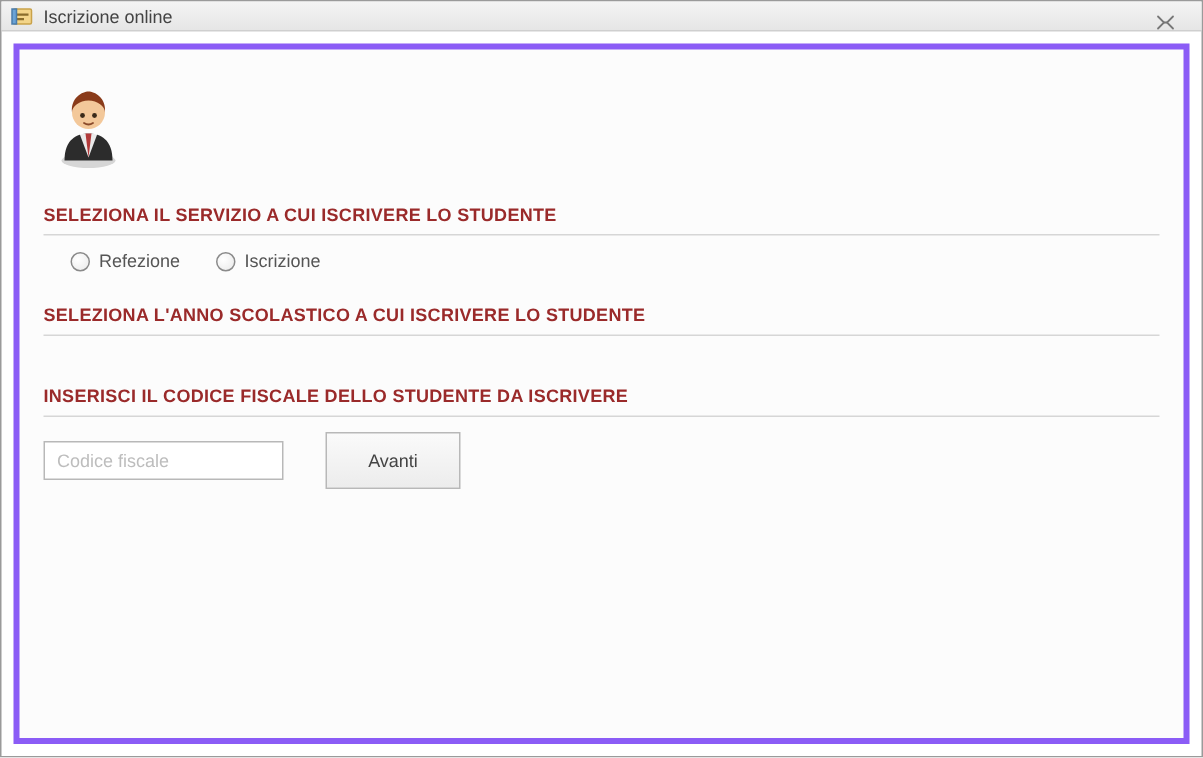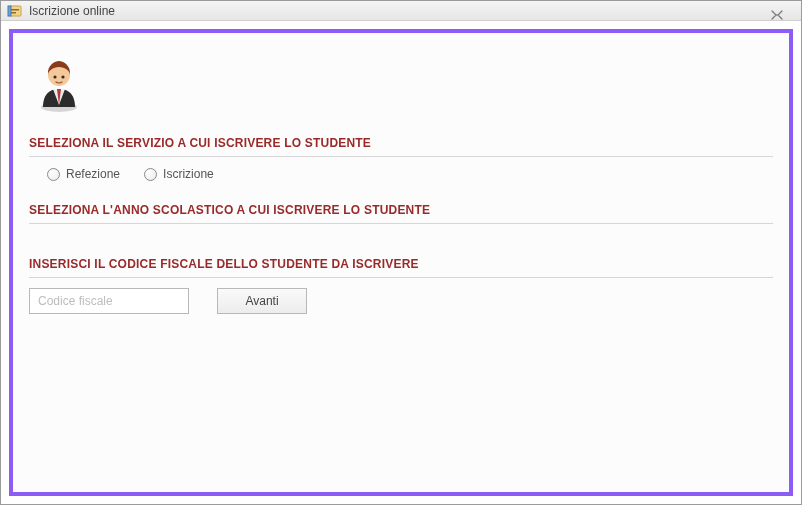--- a/index.html
+++ b/index.html
@@ -122,21 +122,21 @@
     background:#fff;
     padding:0 8px;
     font-family:inherit;
     font-size:12px;
     color:#444;
     outline:none;
   }
   .text-input::placeholder { color:#bdbdbd; }
 
   .btn {
-    height:26px;
+    height:38px;
     min-width:90px;
     border:1px solid #b8b8b8;
     background:linear-gradient(#fafafa,#ececec);
     color:#444;
     font-family:inherit;
     font-size:12px;
     display:flex; align-items:center; justify-content:center;
     padding:0 16px;
   }
 

